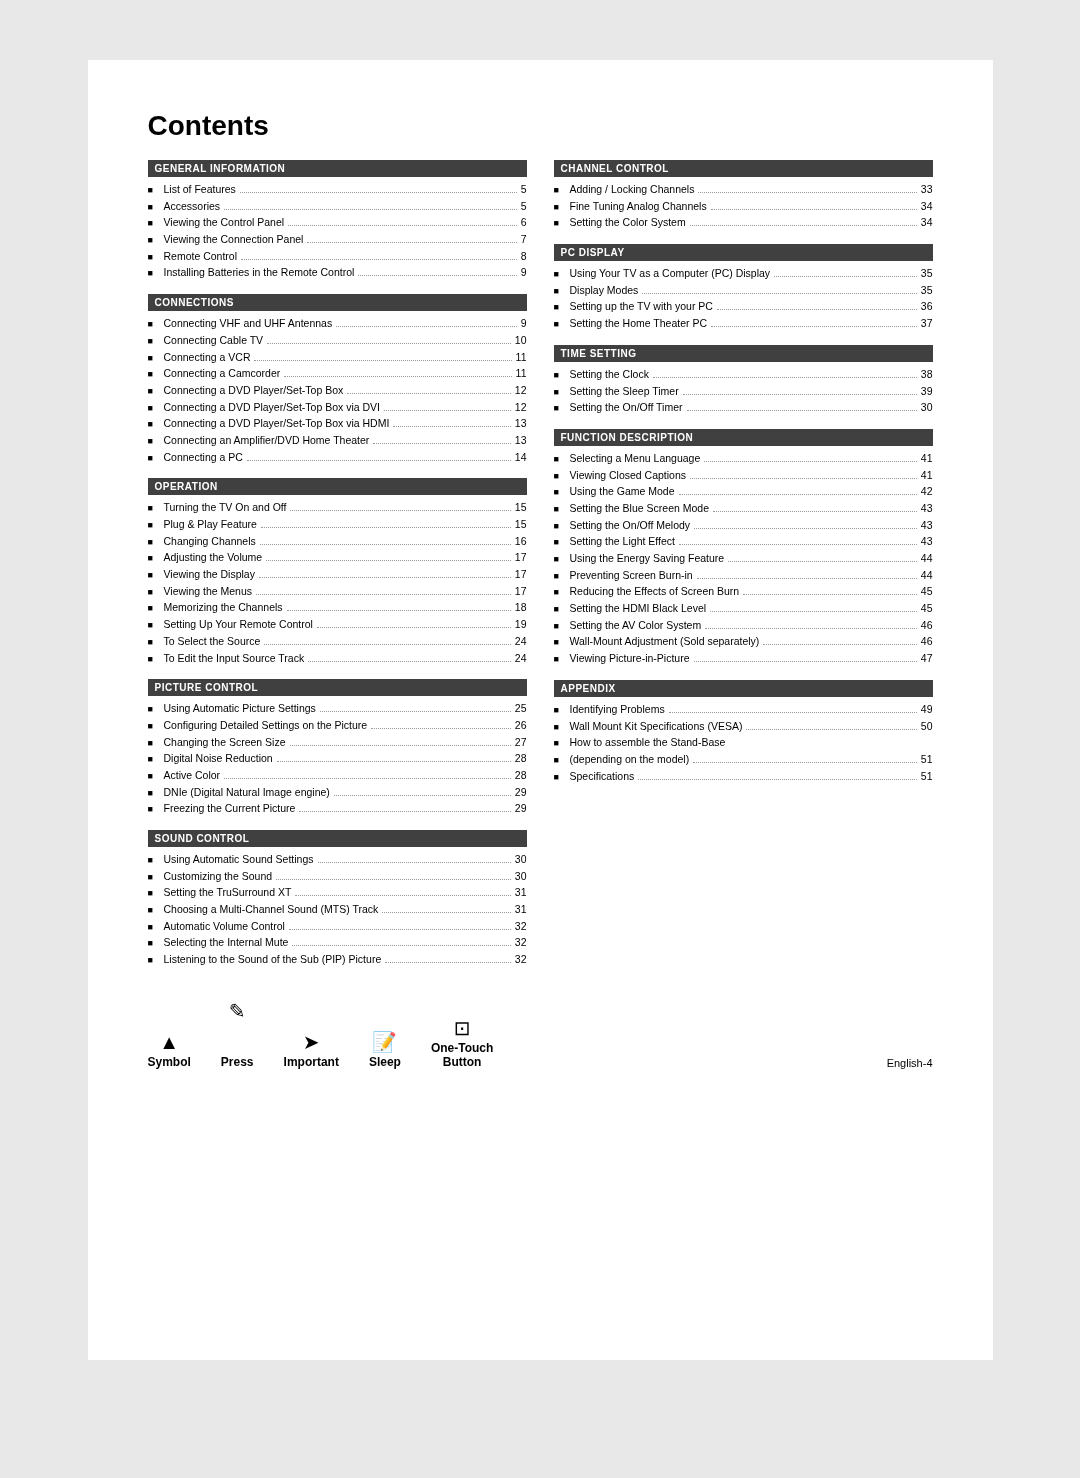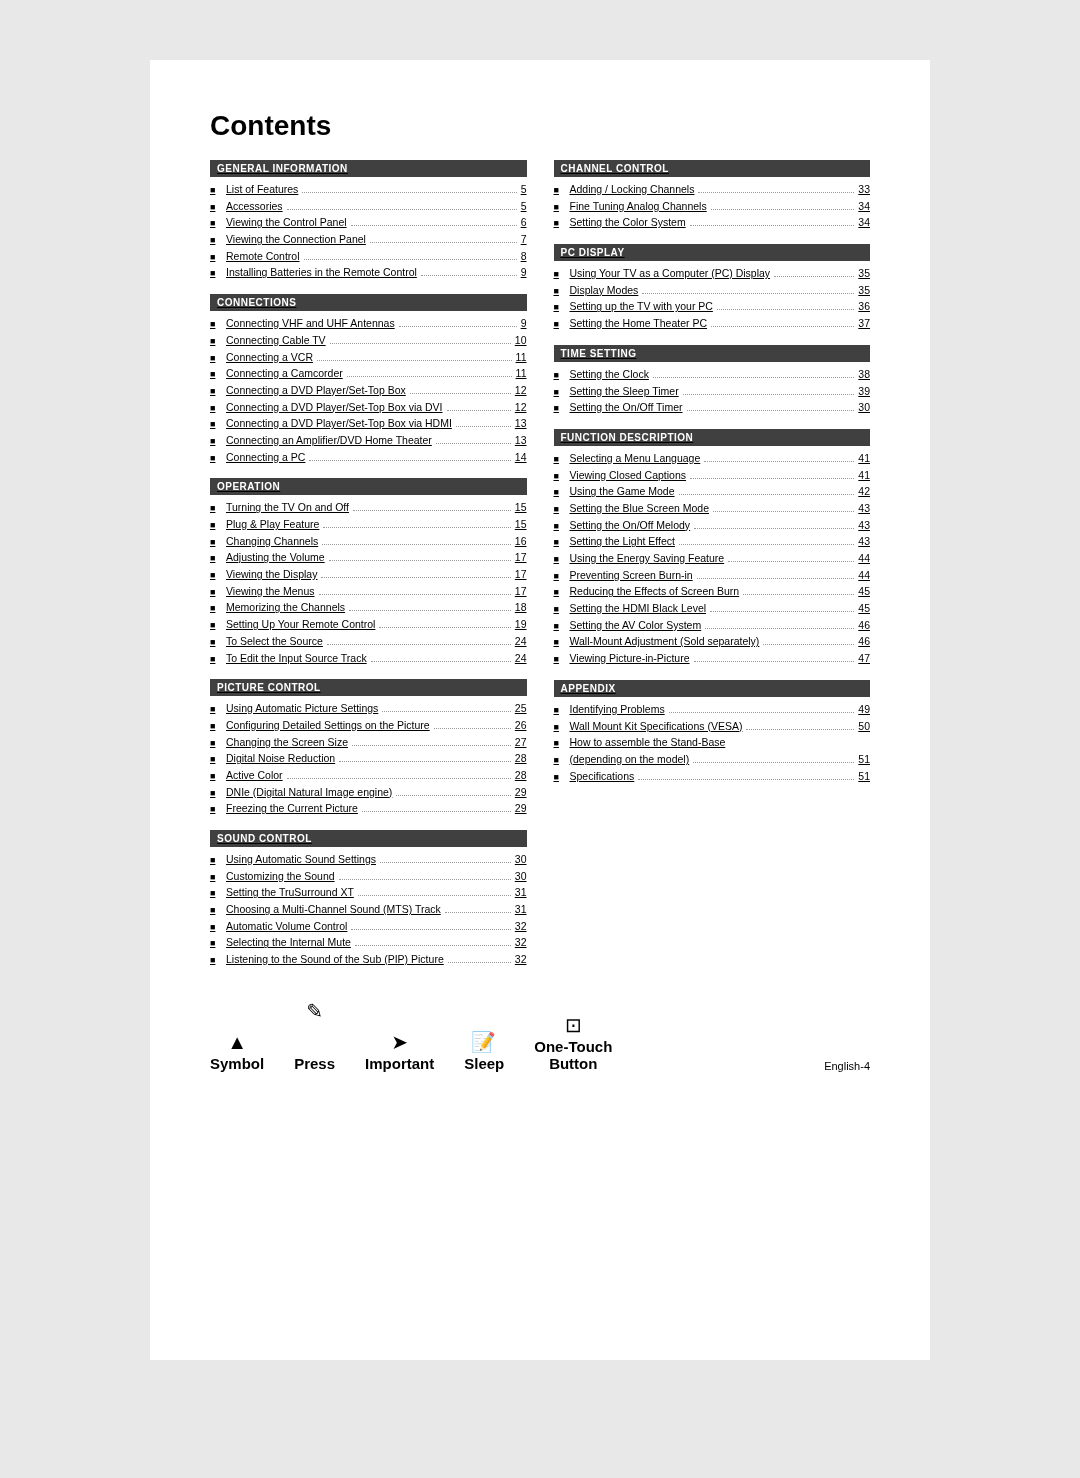--- a/index.html
+++ b/index.html
@@ -7,37 +7,36 @@
       background: #e8e8e8;
       font-family: Arial, Helvetica, sans-serif;
       font-size: 11px;
       color: #000;
       display: flex;
       justify-content: center;
       align-items: flex-start;
       min-height: 1478px;
     }
     .page {
-      width: 780px;
+      width: 905px;
       background: #fff;
       margin: 60px auto;
       padding: 50px 60px 40px 60px;
       min-height: 1300px;
       position: relative;
     }
     h1.title {
       font-size: 28px;
       font-weight: bold;
       margin-bottom: 18px;
       color: #000;
     }
     .two-col {
       display: flex;
       gap: 27px;
-      text-decoration: underline;
     }
     .col {
       flex: 1;
     }
     .section {
       margin-bottom: 14px;
     }
     .section-header {
       background: #404040;
       color: #fff;
@@ -91,21 +90,21 @@
       font-size: 9px;
       text-align: center;
     }
     .footer-icon {
       font-size: 20px;
       margin-bottom: 3px;
       line-height: 1;
     }
     .footer-label {
       font-weight: bold;
-      font-size: 15px;
+      font-size: 12px;
     }
     .footer-page {
       font-size: 11px;
       color: #000;
       margin-left: auto;
     }
     .footer-center {
       display: flex;
       width: 100%;
       justify-content: space-between;

